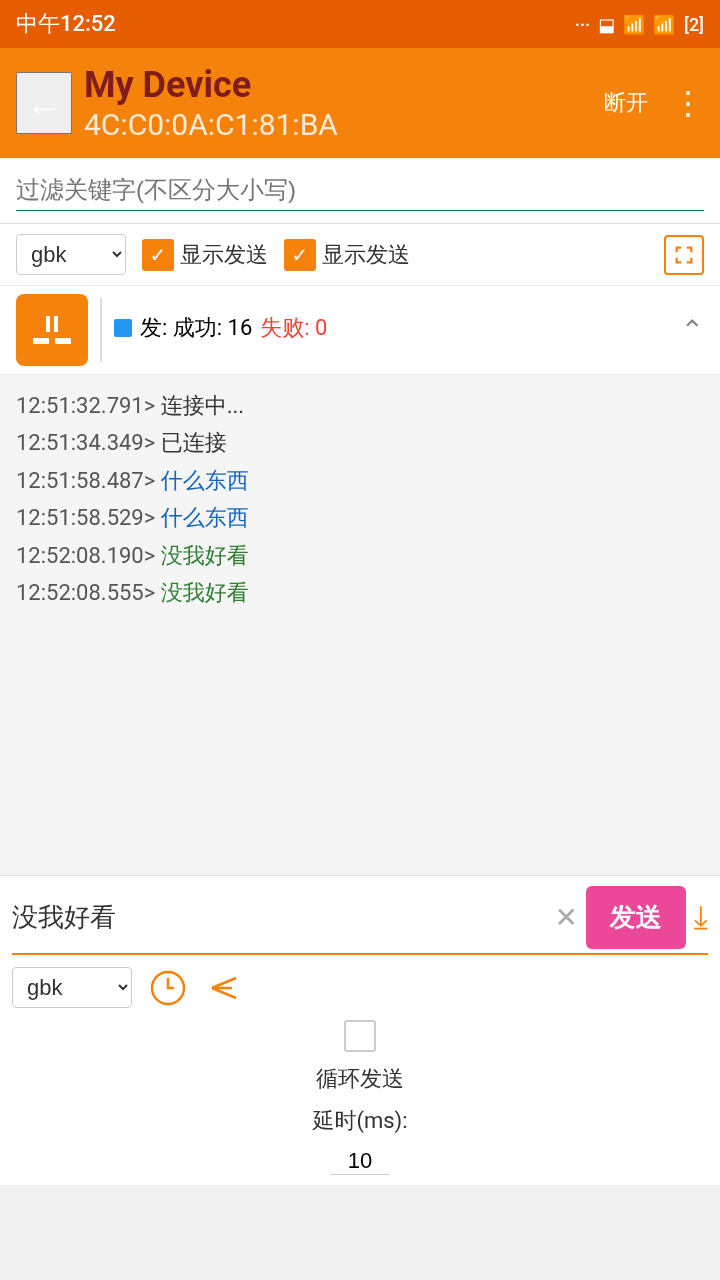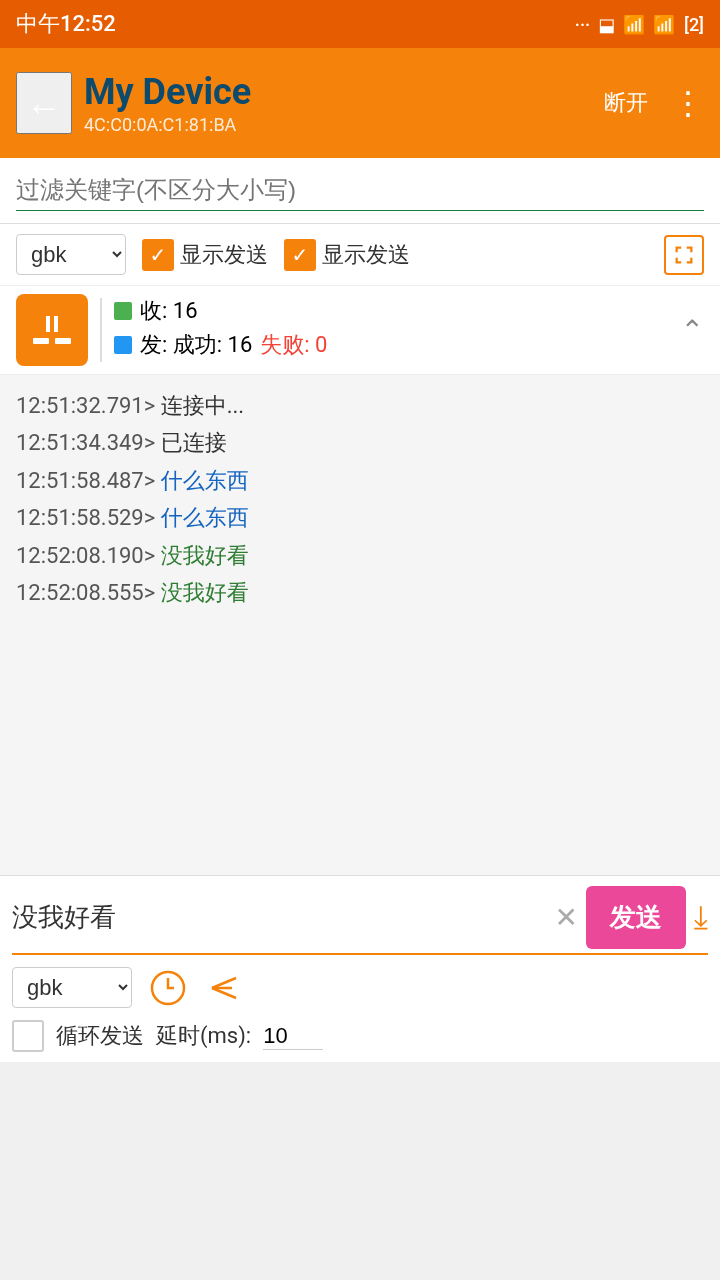--- a/index.html
+++ b/index.html
@@ -44,28 +44,28 @@
     .toolbar-back {
       color: white;
       font-size: 36px;
       cursor: pointer;
       padding: 8px;
     }
     .toolbar-title {
       flex: 1;
     }
     .toolbar-title .title-main {
-      color: #0c4a6e;
+      color: #7f1d1d;
       font-size: 36px;
       font-weight: bold;
       line-height: 1.2;
     }
     .toolbar-title .title-sub {
       color: rgba(255,255,255,0.85);
-      font-size: 18px;
+      font-size: 30px;
     }
     .toolbar-actions {
       display: flex;
       align-items: center;
       gap: 16px;
     }
     .btn-disconnect {
       color: white;
       font-size: 22px;
       background: none;
@@ -306,35 +306,36 @@
       display: flex;
       align-items: center;
       justify-content: center;
     }
     .loop-row {
       display: flex;
       align-items: center;
       gap: 12px;
       font-size: 22px;
       color: #333;
+      flex-direction: column;
     }
     .checkbox-loop {
       width: 32px;
       height: 32px;
       border: 2px solid #ccc;
       border-radius: 3px;
       background: white;
       cursor: pointer;
     }
     .delay-input {
       border: none;
       border-bottom: 1px solid #ccc;
       font-size: 22px;
       width: 60px;
-      text-align: left;
+      text-align: center;
       outline: none;
     }
 
   </style>
 </head>
 <body>
 
 <div class="status-bar">
   <span>中午12:52</span>
   <div class="status-right">
@@ -391,24 +392,20 @@
       <div style="width:12px;height:16px;border-left:4px solid white;border-right:4px solid white;"></div>
     </div>
     <div class="icon-row" style="margin-top:2px;">
       <div style="width:16px;height:6px;background:white;border-radius:1px;"></div>
       <div style="width:16px;height:6px;background:white;border-radius:1px; margin-left:2px;"></div>
     </div>
   </div>
   <div class="stats-divider"></div>
   <div class="stats-info">
     <div class="stats-line">
-      <div class="dot-green"></div>
-      <span>收: 16</span>
-    </div>
-    <div class="stats-line">
       <div class="dot-blue"></div>
       <span>发: 成功: 16</span>
       <span class="text-fail">失败: 0</span>
     </div>
   </div>
   <span class="stats-collapse">⌃</span>
 </div>
 
 <div class="log-area" id="log-container">
     <div class="log-line"><span class="timestamp">12:51:32.791&gt; </span><span class="msg-default">连接中...</span></div>

